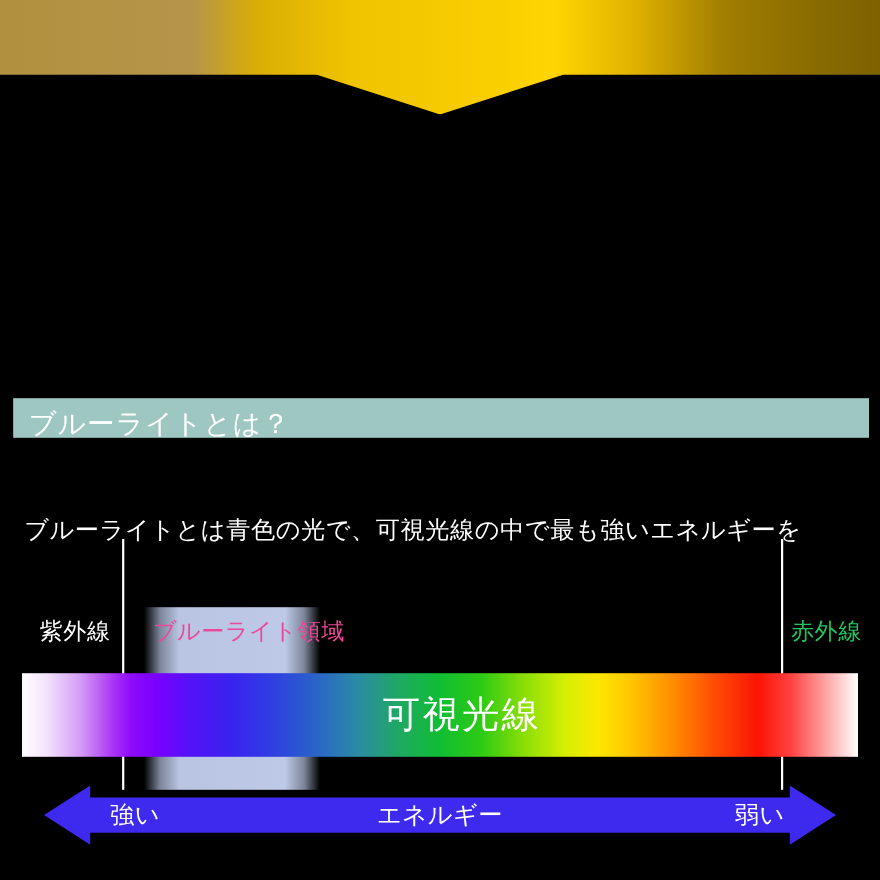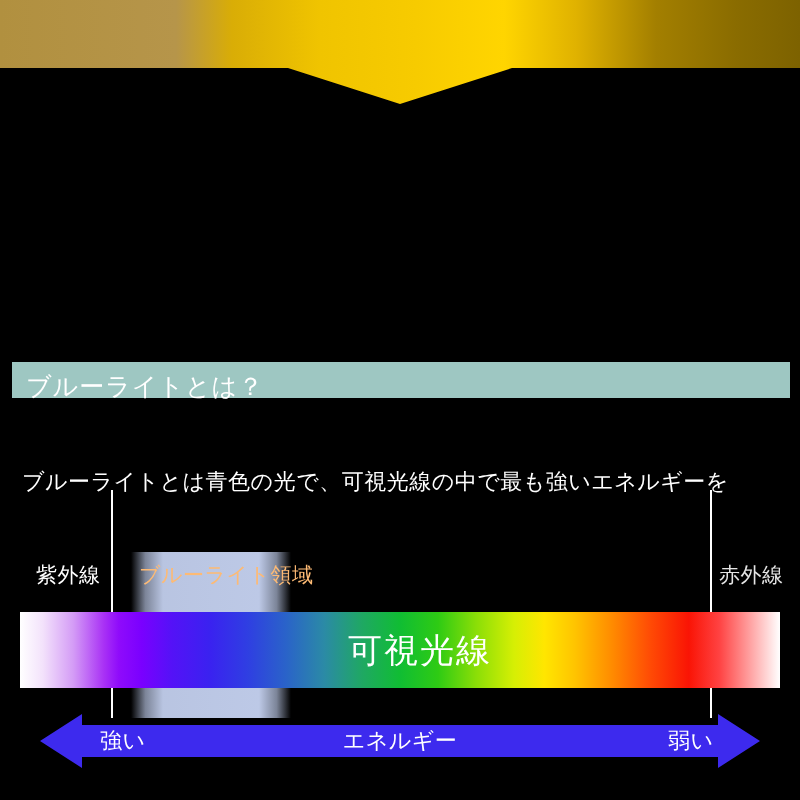--- a/index.html
+++ b/index.html
@@ -136,22 +136,22 @@
   }
 
   .spectrum-label {
     position: absolute;
     font-size: 21px;
     line-height: 24px;
     white-space: nowrap;
     letter-spacing: 0.5px;
   }
   #label-uv        { left: 36px;  top: 73px;  color: #ffffff; text-align: center; }
-  #label-bluelight { left: 139px; top: 73px;  color: #fdba74; }
-  #label-ir        { left: 719px; top: 73px;  color: #e5e5e5; }
+  #label-bluelight { left: 139px; top: 73px;  color: #ec4899; }
+  #label-ir        { left: 719px; top: 73px;  color: #22c55e; }
 
   
   #spectrum-bar {
     position: absolute;
     left: 20px;
     top: 122px;
     width: 760px;
     height: 76px;
     background: linear-gradient(to right,
         #ffffff 0%,

